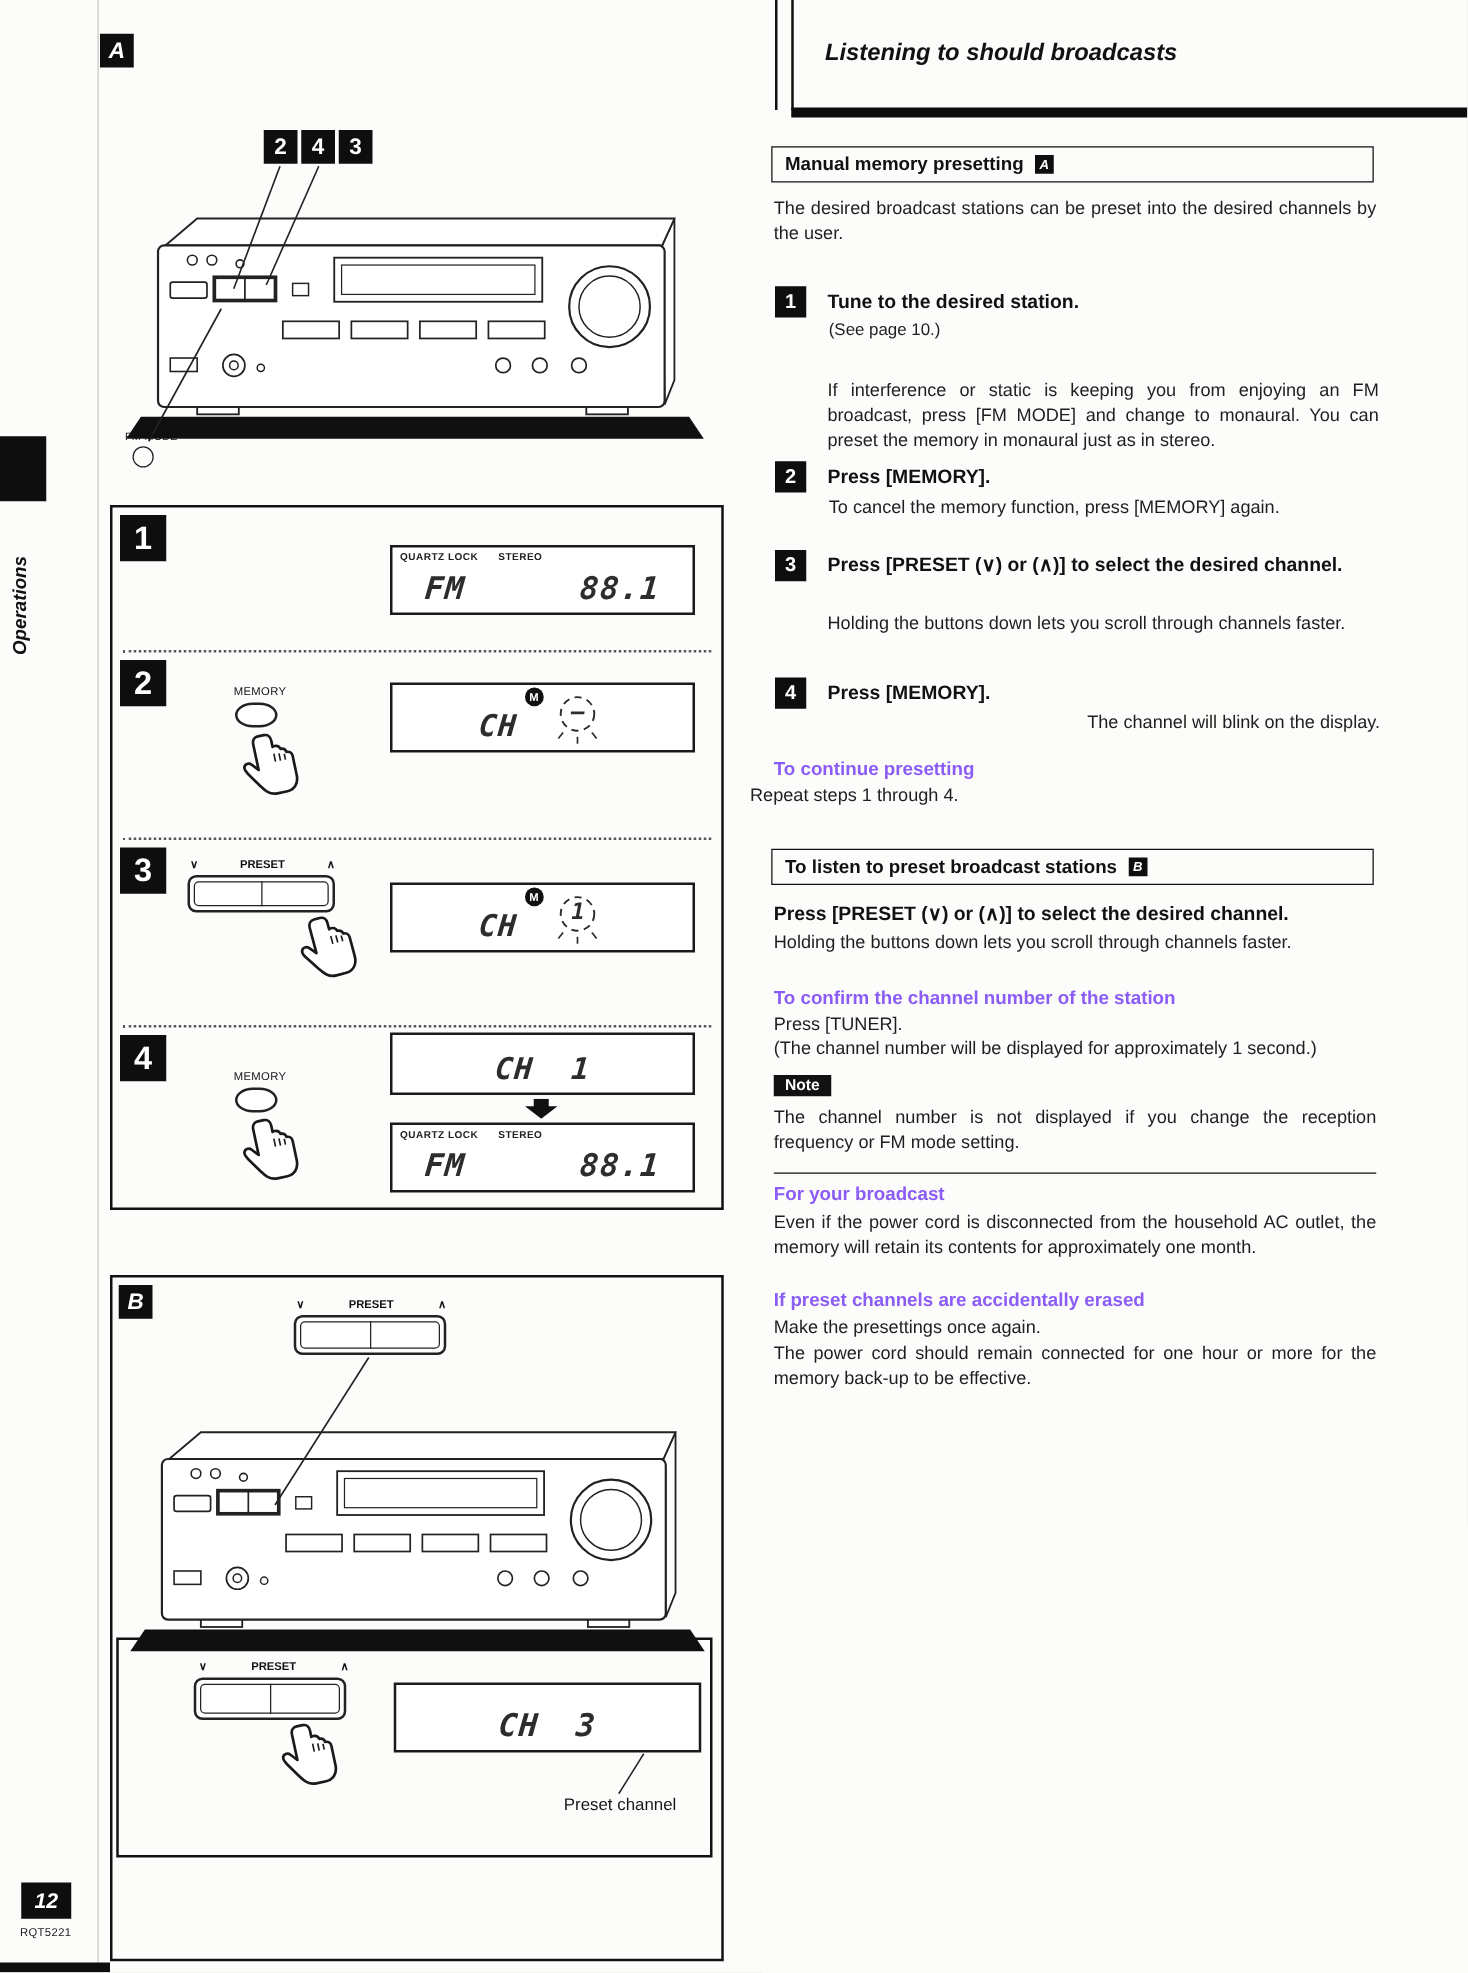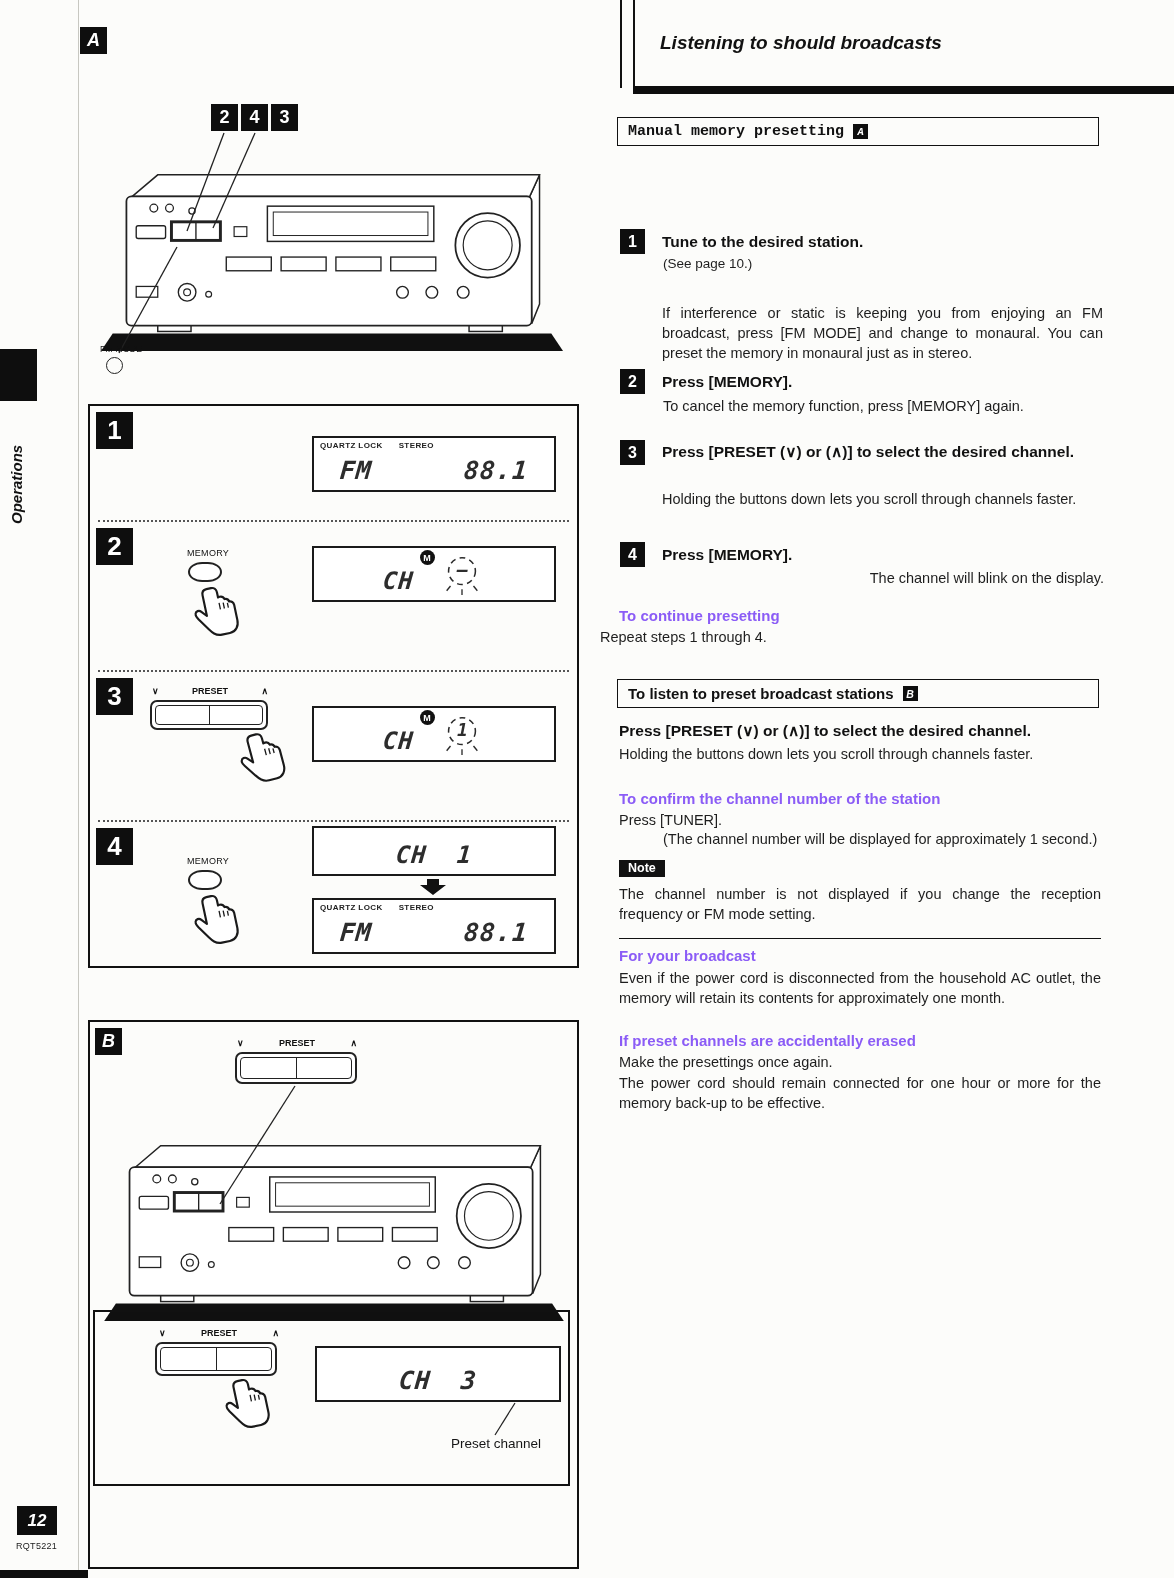--- a/index.html
+++ b/index.html
@@ -261,25 +261,26 @@
         <line x1="420" y1="91" x2="400" y2="123" stroke="#222" stroke-width="1.2"></line>
       </svg>
       <div class="abs caption" style="left:356px;top:124px;">Preset channel</div>
     </div>
   </div>
 
   <div class="abs vlines" style="left:620px;top:0;width:11px;height:88px;"></div>
   <div class="abs h-title" style="left:660px;top:32px;">Listening to should broadcasts</div>
   <div class="abs thick-bar" style="left:633px;top:86px;width:541px;height:8px;"></div>
 
-  <div class="abs rule-box" style="left:617px;top:117px;width:460px;font-family:Liberation Mono, monospace;">
+  <div class="abs rule-box" style="left:617px;top:117px;width:460px;">
     <span>Manual memory presetting</span>
     <span class="blk-badge mini-badge">A</span>
   </div>
 
+  <div class="abs body-text" style="left:619px;top:157px;width:482px;">The desired broadcast stations can be preset into the desired channels by the user.</div>
 
   <div class="abs blk-badge stepnum-r" style="left:620px;top:229px;">1</div>
   <div class="abs h-bold" style="left:662px;top:233px;width:441px;">Tune to the desired station.</div>
   <div class="abs line-text" style="left:663px;top:256px;font-size:13.5px;">(See page 10.)</div>
   <div class="abs body-text" style="left:662px;top:303px;width:441px;">If interference or static is keeping you from enjoying an FM broadcast, press [FM MODE] and change to monaural. You can preset the memory in monaural just as in stereo.</div>
 
   <div class="abs blk-badge stepnum-r" style="left:620px;top:369px;">2</div>
   <div class="abs h-bold" style="left:662px;top:373px;width:441px;">Press [MEMORY].</div>
   <div class="abs line-text" style="left:663px;top:398px;width:441px;">To cancel the memory function, press [MEMORY] again.</div>
 
@@ -297,21 +298,21 @@
   <div class="abs rule-box" style="left:617px;top:679px;width:460px;">
     <span>To listen to preset broadcast stations</span>
     <span class="blk-badge mini-badge">B</span>
   </div>
 
   <div class="abs h-bold" style="left:619px;top:722px;width:484px;">Press [PRESET (∨) or (∧)] to select the desired channel.</div>
   <div class="abs line-text" style="left:619px;top:746px;width:484px;">Holding the buttons down lets you scroll through channels faster.</div>
 
   <div class="abs h-bold2" style="left:619px;top:790px;">To confirm the channel number of the station</div>
   <div class="abs line-text" style="left:619px;top:812px;">Press [TUNER].</div>
-  <div class="abs line-text" style="left:619px;top:831px;width:484px;margin-left:44px;">(The channel number will be displayed for approximately 1 second.)</div>
+  <div class="abs line-text" style="left:619px;top:831px;width:484px;">(The channel number will be displayed for approximately 1 second.)</div>
 
   <div class="abs note-badge" style="left:619px;top:860px;">Note</div>
   <div class="abs body-text" style="left:619px;top:884px;width:482px;">The channel number is not displayed if you change the reception frequency or FM mode setting.</div>
 
   <div class="abs divider" style="left:619px;top:938px;width:482px;"></div>
   <div class="abs h-bold2" style="left:619px;top:947px;">For your broadcast</div>
   <div class="abs body-text" style="left:619px;top:968px;width:482px;">Even if the power cord is disconnected from the household AC outlet, the memory will retain its contents for approximately one month.</div>
 
   <div class="abs h-bold2" style="left:619px;top:1032px;">If preset channels are accidentally erased</div>
   <div class="abs line-text" style="left:619px;top:1054px;">Make the presettings once again.</div>

